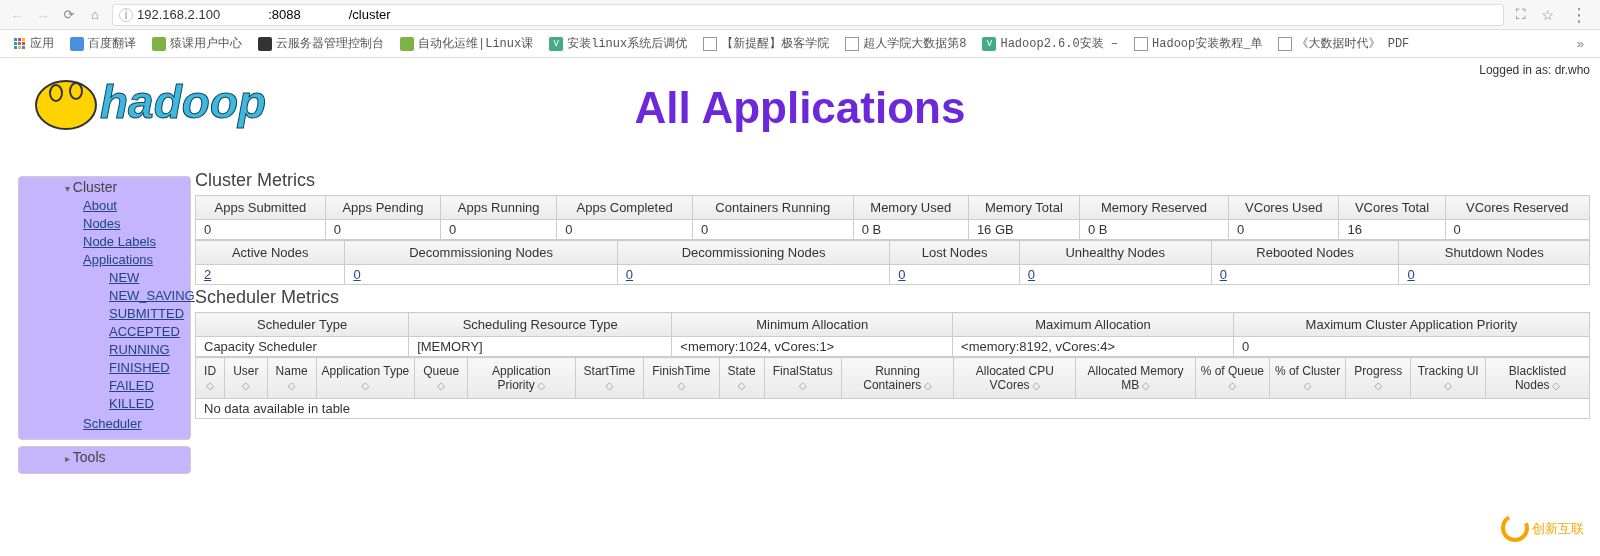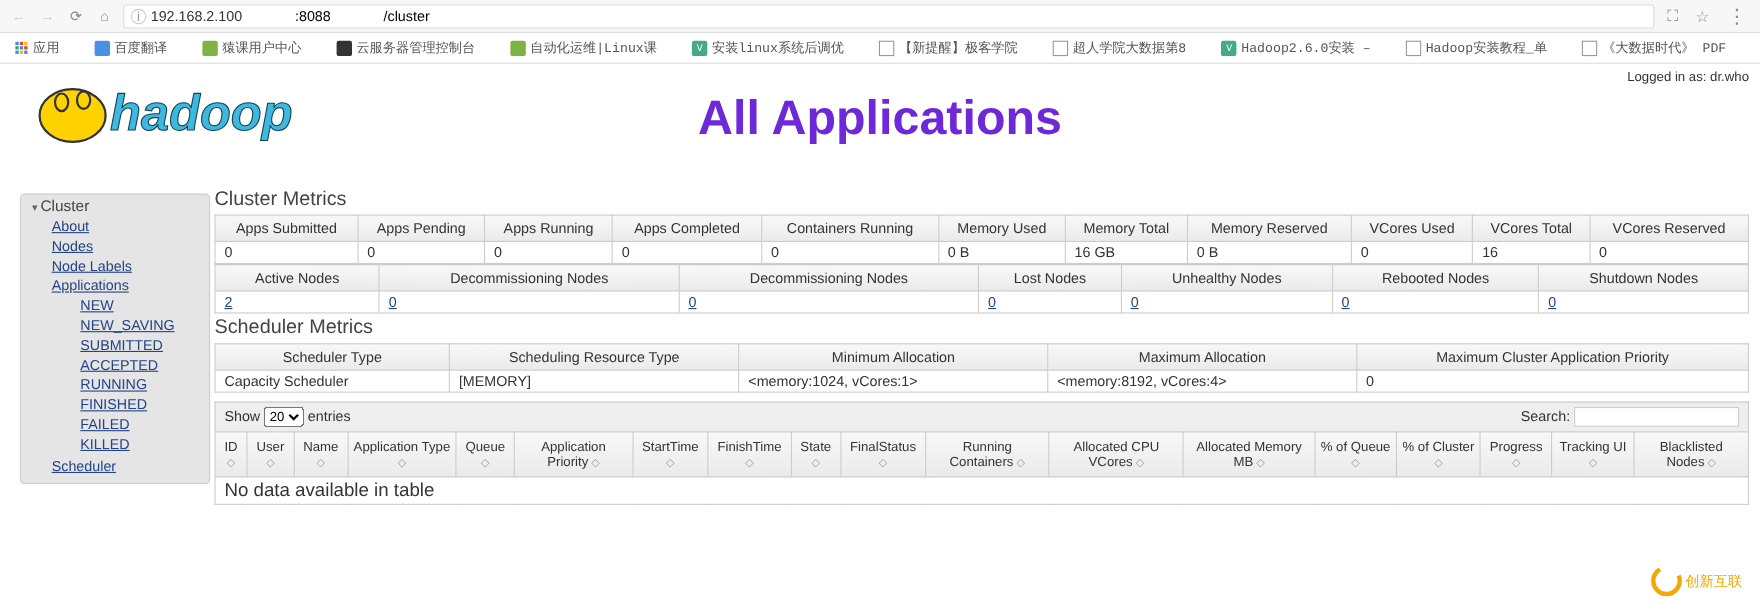--- a/index.html
+++ b/index.html
@@ -9,21 +9,21 @@
 .browser-bar { display: flex; align-items: center; height: 30px; padding: 0 8px; background: #f7f7f7; border-bottom: 1px solid #ddd; gap: 8px; }
 .nav-btn { width: 18px; height: 18px; display: flex; align-items: center; justify-content: center; color: #888; cursor: pointer; }
 .nav-btn.disabled { color: #ccc; }
 .addr-wrap { flex: 1; display: flex; align-items: center; background: #fff; border: 1px solid #ddd; border-radius: 3px; height: 22px; padding: 0 6px; gap: 4px; }
 .addr-info { font-size: 12px; color: #999; border: 1px solid #ccc; border-radius: 50%; width: 14px; height: 14px; line-height: 12px; text-align: center; }
 .addr-url { font-size: 13px; color: #333; }
 .addr-url .grey { color: #000000; margin-left: 48px; }
 .star-icon, .translate-icon { color: #888; font-size: 14px; padding: 0 4px; cursor: pointer; }
 .menu-dots { color: #888; font-size: 18px; padding: 0 4px; cursor: pointer; }
 
-.bookmark-bar { display: flex; align-items: center; height: 28px; padding: 0 8px; background: #fff; border-bottom: 1px solid #ddd; gap: 20px; overflow: hidden; white-space: nowrap; }
+.bookmark-bar { display: flex; align-items: center; height: 28px; padding: 0 8px; background: #fff; border-bottom: 1px solid #ddd; gap: 4px; overflow: hidden; white-space: nowrap; }
 .bm-apps { display: flex; align-items: center; gap: 4px; padding: 2px 6px; font-size: 12px; color: #555; }
 .bm-apps-icon { width: 12px; height: 12px; display: grid; grid-template: repeat(3,3px)/repeat(3,3px); gap: 1px; }
 .bm-apps-icon span { background: #4285f4; }
 .bm-apps-icon span:nth-child(2){background:#ea4335}.bm-apps-icon span:nth-child(3){background:#fbbc05}
 .bm-apps-icon span:nth-child(4){background:#34a853}.bm-apps-icon span:nth-child(6){background:#ea4335}
 .bm-apps-icon span:nth-child(8){background:#fbbc05}
 .bm-item { display: flex; align-items: center; gap: 4px; padding: 2px 6px; font-size: 12px; color: #555; cursor: pointer; white-space: nowrap; font-family: Liberation Mono, monospace; }
 .bm-ico { width: 14px; height: 14px; display: inline-block; }
 .ico-blue { background: #4a90e2; border-radius: 2px; }
 .ico-green { background: #7cb342; border-radius: 2px; }
@@ -34,21 +34,21 @@
 
 
 .page { display: flex; }
 .header-row { position: relative; }
 .logo-wrap { position: absolute; left: 28px; top: 5px; }
 .logo-svg { width: 300px; height: 75px; }
 .page-title { text-align: center; font-size: 44px; font-weight: bold; color: #6d28d9; padding: 25px 0 35px; }
 .logged-in { position: absolute; right: 10px; top: 5px; font-size: 12px; color: #333; }
 
 .sidebar { width: 195px; padding: 8px 4px 8px 18px; flex-shrink: 0; }
-.side-box { border: 1px solid #ccc; border-radius: 4px; background: #e5e5e5; margin-bottom: 6px; padding-bottom: 6px; }
+.side-box { border: 1px solid #ccc; border-radius: 4px; background: #c4b5fd; margin-bottom: 6px; padding-bottom: 6px; padding-left: 36px; }
 .side-title { padding: 2px 10px; font-size: 14px; color: #444; cursor: pointer; }
 .side-title::before { content: "▸ "; font-size: 10px; color: #666; }
 .side-title.open::before { content: "▾ "; }
 .side-links { padding: 0 0 0 28px; }
 .side-links a { display: block; color: #224488; text-decoration: underline; font-size: 13px; line-height: 18px; }
 .side-sub { padding-left: 26px; }
 
 .main { flex: 1; padding: 0 10px 10px 0; }
 .section-title { font-size: 18px; color: #444; margin: 2px 0 4px; }
 
@@ -57,21 +57,21 @@
 .metrics-table td { border: 1px solid #ccc; padding: 2px 8px; text-align: left; color: #333; }
 .metrics-table td a { color: #224488; text-decoration: underline; }
 
 .dt-controls { display: flex; justify-content: space-between; align-items: center; background: #eee; border: 1px solid #ccc; border-bottom: none; padding: 4px 8px; margin-top: 8px; }
 .dt-show select { font-size: 12px; }
 .dt-search input { border: 1px solid #ccc; width: 150px; height: 18px; font-size: 12px; }
 
 .app-head { background: linear-gradient(#f8f8f8,#eaeaea); }
 .app-head th { border: 1px solid #ccc; font-size: 12px; color: #333; padding: 6px 4px; font-weight: normal; }
 .sort::after { content: " ◇"; color: #999; font-size: 10px; }
-.no-data { text-align: center; padding: 4px; border: 1px solid #ccc; font-size: 17px; }
+.no-data { text-align: center; padding: 4px; border: 1px solid #ccc; font-size: 13px; }
 
 .watermark { position: fixed; right: 10px; bottom: 10px; }
 </style>
 </head>
 <body>
 
 <div class="browser-bar">
   <div class="nav-btn disabled">←</div>
   <div class="nav-btn disabled">→</div>
   <div class="nav-btn">⟳</div>
@@ -164,20 +164,23 @@
             <a>SUBMITTED</a>
             <a>ACCEPTED</a>
             <a>RUNNING</a>
             <a>FINISHED</a>
             <a>FAILED</a>
             <a>KILLED</a>
           </div>
           <a style="margin-top: 2px;">Scheduler</a>
         </div>
     </div>
+    <div class="side-box">
+      <div class="side-title">Tools</div>
+    </div>
   </div>
 
   <div class="main">
     <div class="section-title">Cluster Metrics</div>
     <table class="metrics-table">
       <thead>
           <tr id="cm-head">
             <th>Apps Submitted</th>
             <th>Apps Pending</th>
             <th>Apps Running</th>
@@ -248,31 +251,20 @@
           <tr id="sm-row">
             <td>Capacity Scheduler</td>
             <td>[MEMORY]</td>
             <td>&lt;memory:1024, vCores:1&gt;</td>
             <td>&lt;memory:8192, vCores:4&gt;</td>
             <td>0</td>
           </tr>
         </tbody>
     </table>
 
-    <div class="dt-controls">
-      <div class="dt-show">
-        <span>Show</span>
-        <select><option>20</option></select>
-        <span>entries</span>
-      </div>
-      <div class="dt-search">
-        <span>Search:</span>
-        <input type="text" style="">
-      </div>
-    </div>
     <table class="metrics-table">
       <thead class="app-head">
           <tr id="app-head">
             <th class="sort">ID</th>
             <th class="sort">User</th>
             <th class="sort">Name</th>
             <th class="sort">Application Type</th>
             <th class="sort">Queue</th>
             <th class="sort">Application Priority</th>
             <th class="sort">StartTime</th>

